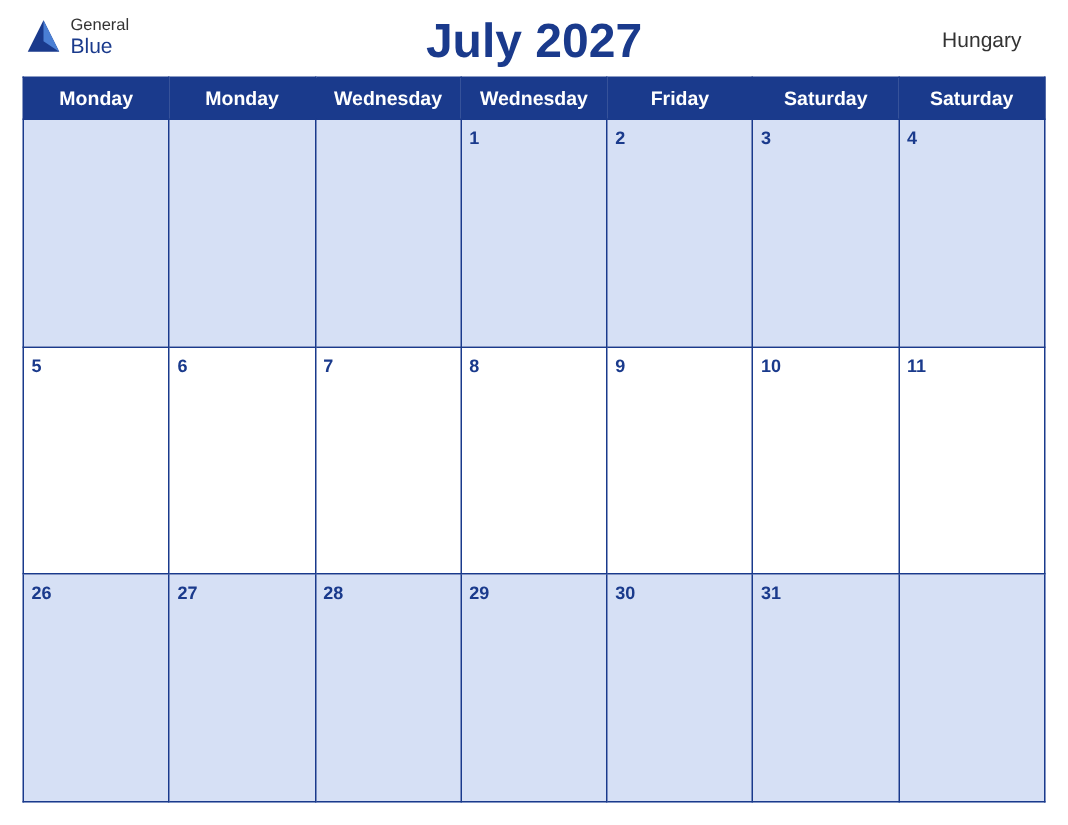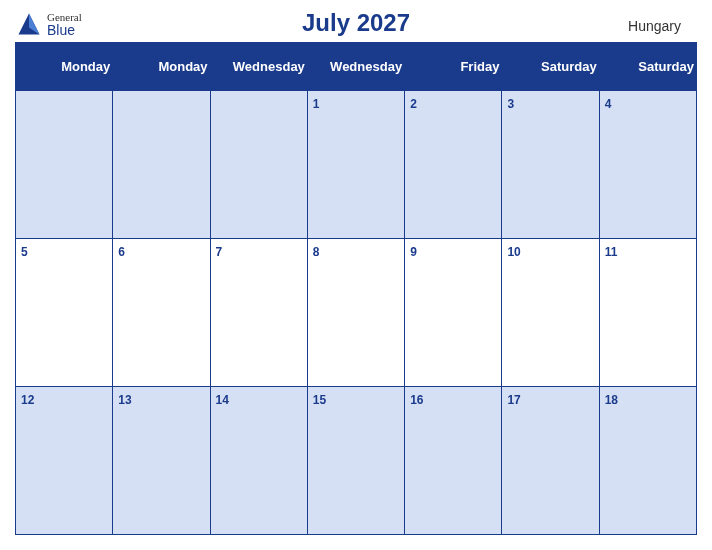--- a/index.html
+++ b/index.html
@@ -28,61 +28,60 @@
     }
     .logo-text {
       display: flex;
       flex-direction: column;
       line-height: 1;
     }
     .logo-general {
       font-size: 11px;
       color: #333;
       font-weight: normal;
-      font-family: Liberation Serif, serif;
     }
     .logo-blue {
       font-size: 14px;
       color: #1a3a8c;
       font-weight: normal;
     }
     .logo-icon {
       width: 28px;
       height: 28px;
       margin-right: 4px;
     }
     .title-area {
       text-align: center;
     }
     .calendar-title {
-      font-size: 24px;
+      font-size: 32px;
       color: #1a3a8c;
       font-weight: bold;
       line-height: 1.1;
     }
     .country-label {
       position: absolute;
       right: 16px;
       top: 8px;
       font-size: 14px;
       color: #333;
     }
     .calendar-table {
       width: 100%;
       flex: 1;
       border-collapse: collapse;
       border: 1.5px solid #1a3a8c;
     }
     .calendar-table th {
       background-color: #1a3a8c;
       color: #fff;
-      text-align: right;
+      text-align: center;
       font-size: 13px;
       font-weight: bold;
-      padding: 16px 2px;
+      padding: 6px 2px;
       border: 1px solid #1a3a8c;
     }
     .calendar-table td {
       border: 1.5px solid #1a3a8c;
       vertical-align: top;
       padding: 3px 5px;
       width: calc(100% / 7);
     }
     .row-colored td {
       background-color: #d6e0f5;
@@ -148,22 +147,22 @@
       <tr class="row-white">
         <td><span class="day-number">5</span></td>
         <td><span class="day-number">6</span></td>
         <td><span class="day-number">7</span></td>
         <td><span class="day-number">8</span></td>
         <td><span class="day-number">9</span></td>
         <td><span class="day-number">10</span></td>
         <td><span class="day-number">11</span></td>
       </tr>
       <tr class="row-colored">
-        <td><span class="day-number">12</span></td>
-        <td><span class="day-number">13</span></td>
-        <td><span class="day-number">14</span></td>
-        <td><span class="day-number">15</span></td>
-        <td><span class="day-number">16</span></td>
-        <td><span class="day-number">17</span></td>
-        <td><span class="day-number">18</span></td>
+        <td><span class="day-number">26</span></td>
+        <td><span class="day-number">27</span></td>
+        <td><span class="day-number">28</span></td>
+        <td><span class="day-number">29</span></td>
+        <td><span class="day-number">30</span></td>
+        <td><span class="day-number">31</span></td>
+        <td class="empty-cell"></td>
       </tr>
     </tbody>
 </table>
 
 </body></html>

